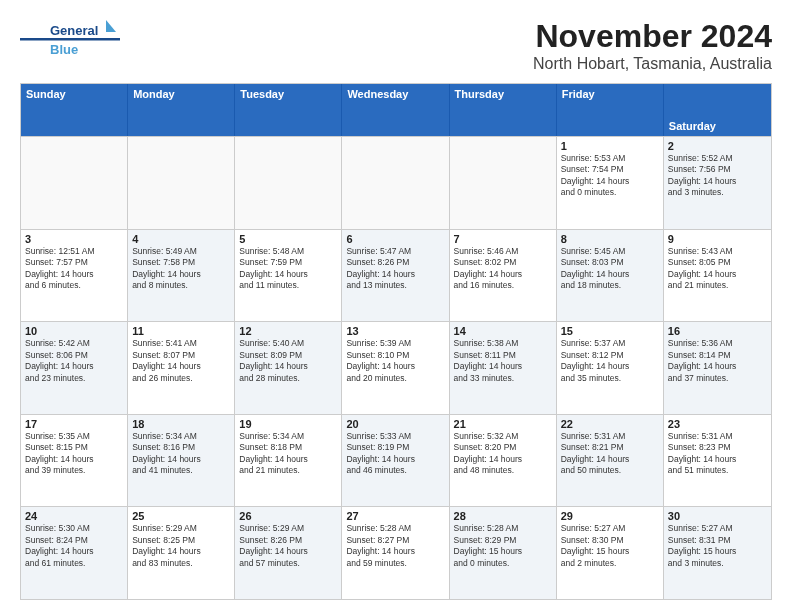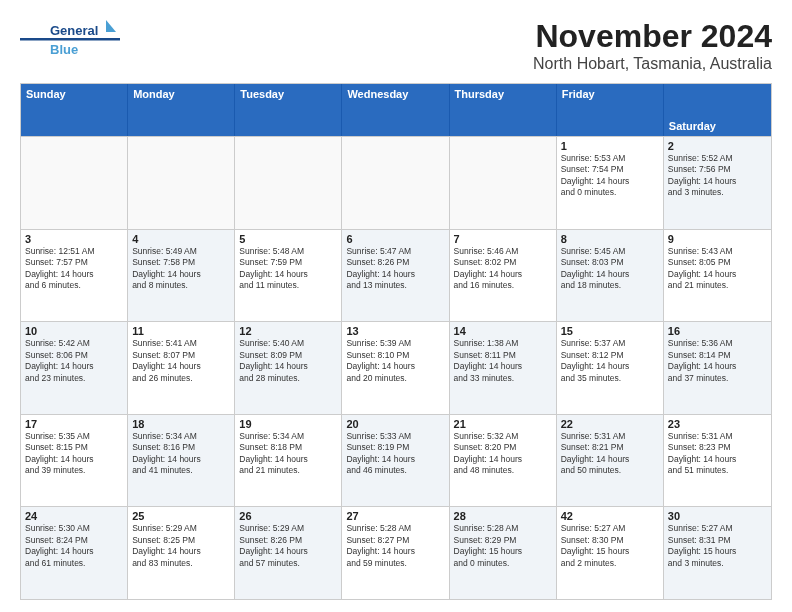--- a/index.html
+++ b/index.html
@@ -232,21 +232,21 @@
           </div>
           <div class="cal-cell">
             <span class="day-num">13</span>
             <div class="cell-text">Sunrise: 5:39 AM</div>
             <div class="cell-text">Sunset: 8:10 PM</div>
             <div class="cell-text">Daylight: 14 hours</div>
             <div class="cell-text">and 20 minutes.</div>
           </div>
           <div class="cal-cell shaded">
             <span class="day-num">14</span>
-            <div class="cell-text">Sunrise: 1:38 AM</div>
+            <div class="cell-text">Sunrise: 5:38 AM</div>
             <div class="cell-text">Sunset: 8:11 PM</div>
             <div class="cell-text">Daylight: 14 hours</div>
             <div class="cell-text">and 33 minutes.</div>
           </div>
           <div class="cal-cell">
             <span class="day-num">15</span>
             <div class="cell-text">Sunrise: 5:37 AM</div>
             <div class="cell-text">Sunset: 8:12 PM</div>
             <div class="cell-text">Daylight: 14 hours</div>
             <div class="cell-text">and 35 minutes.</div>
@@ -340,21 +340,21 @@
             <div class="cell-text">and 59 minutes.</div>
           </div>
           <div class="cal-cell shaded">
             <span class="day-num">28</span>
             <div class="cell-text">Sunrise: 5:28 AM</div>
             <div class="cell-text">Sunset: 8:29 PM</div>
             <div class="cell-text">Daylight: 15 hours</div>
             <div class="cell-text">and 0 minutes.</div>
           </div>
           <div class="cal-cell">
-            <span class="day-num">42</span>
+            <span class="day-num">29</span>
             <div class="cell-text">Sunrise: 5:27 AM</div>
             <div class="cell-text">Sunset: 8:30 PM</div>
             <div class="cell-text">Daylight: 15 hours</div>
             <div class="cell-text">and 2 minutes.</div>
           </div>
           <div class="cal-cell shaded">
             <span class="day-num">30</span>
             <div class="cell-text">Sunrise: 5:27 AM</div>
             <div class="cell-text">Sunset: 8:31 PM</div>
             <div class="cell-text">Daylight: 15 hours</div>

